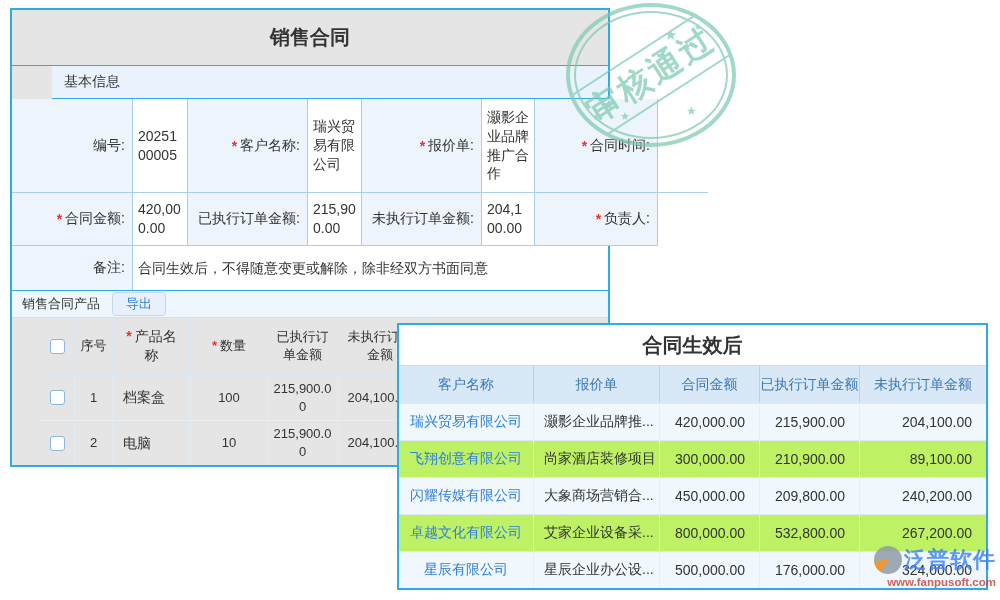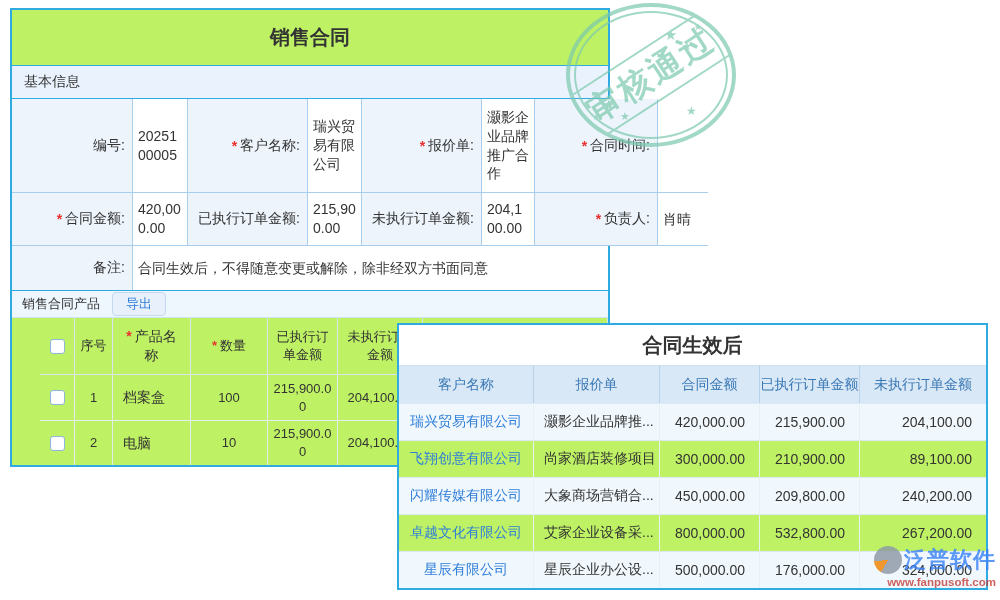--- a/index.html
+++ b/index.html
@@ -1,25 +1,25 @@
 <!DOCTYPE html>
 <html style="--accent: #2fabe2; --grid: #a9cdec; --labelbg: #edf4fc; --barbg: #eaf3fd; --link: #2f7ed8; --lhbg: #d9e8f6; --lhtext: #3a78b5; --alt: #f1f8fd; --stamp: #7cc9ae; --req: #e8312f;"><head>
 <meta charset="utf-8">
 <style>
   * { margin:0; padding:0; box-sizing:border-box; }
   html,body { width:1000px; height:600px; background:#fff; overflow:hidden;
     font-family:"Liberation Sans","DejaVu Sans",sans-serif; color:#333; }
 
   
   .main-panel { position:absolute; left:10px; top:8px; width:600px;
-    border:2px solid var(--accent,#2fabe2); background:#bef264; z-index:1; }
+    border:2px solid var(--accent,#2fabe2); background:#e5e5e5; z-index:1; }
   .form-title { height:56px; display:flex; align-items:center; justify-content:center;
     font-size:20px; font-weight:bold; border-bottom:1px solid var(--accent,#2fabe2); }
   .section-bar { height:33px; background:var(--barbg,#eaf3fd); display:flex; align-items:center;
-    padding:0 12px; font-size:14px; border-bottom:1px solid var(--accent,#2fabe2); }
+    padding:0 12px; font-size:14px; border-bottom:1px solid var(--accent,#2fabe2);margin-left:40px; }
 
   .basic-grid { display:grid; grid-template-columns:121px 55px 120px 54px 120px 53px 123px 50px;
     grid-template-rows:94px 53px; }
   .cell { border-right:1px solid var(--grid,#a9cdec); border-bottom:1px solid var(--grid,#a9cdec);
     font-size:14px; display:flex; align-items:center; }
   .cell.last { border-right:none; }
   .lab { background:var(--labelbg,#edf4fc); justify-content:flex-end; padding:2px 7px 2px 2px;
     white-space:nowrap; }
   .val { background:#fff; padding:4px 5px; word-break:break-all; line-height:1.35; }
   .star { color:var(--req,#e8312f); margin-right:3px; font-weight:bold; }
@@ -130,21 +130,20 @@
       </div>
     <div class="cell val">215,900.00</div>
     <div class="cell lab">
         <span>未执行订单金额:</span>
       </div>
     <div class="cell val">204,100.00</div>
     <div class="cell lab">
         <span class="star">*</span>
         <span>负责人:</span>
       </div>
-    <div class="cell val last">肖晴</div>
   </div>
 
   <div class="remark-grid">
     <div class="cell lab">
         <span>备注:</span>
       </div>
     <div class="cell val last">合同生效后，不得随意变更或解除，除非经双方书面同意</div>
   </div>
 
   <div class="product-bar">

